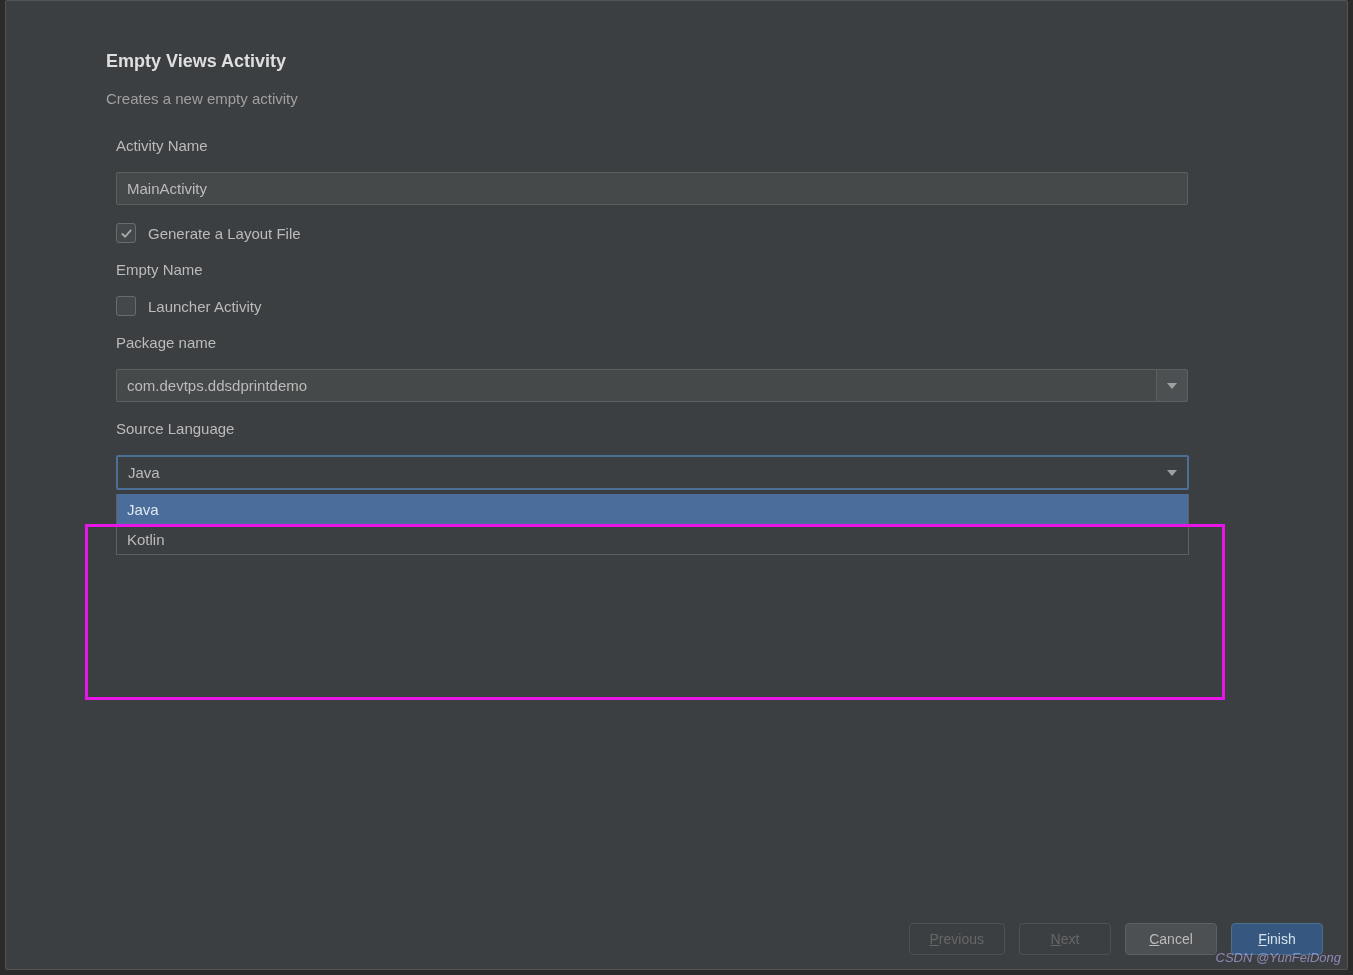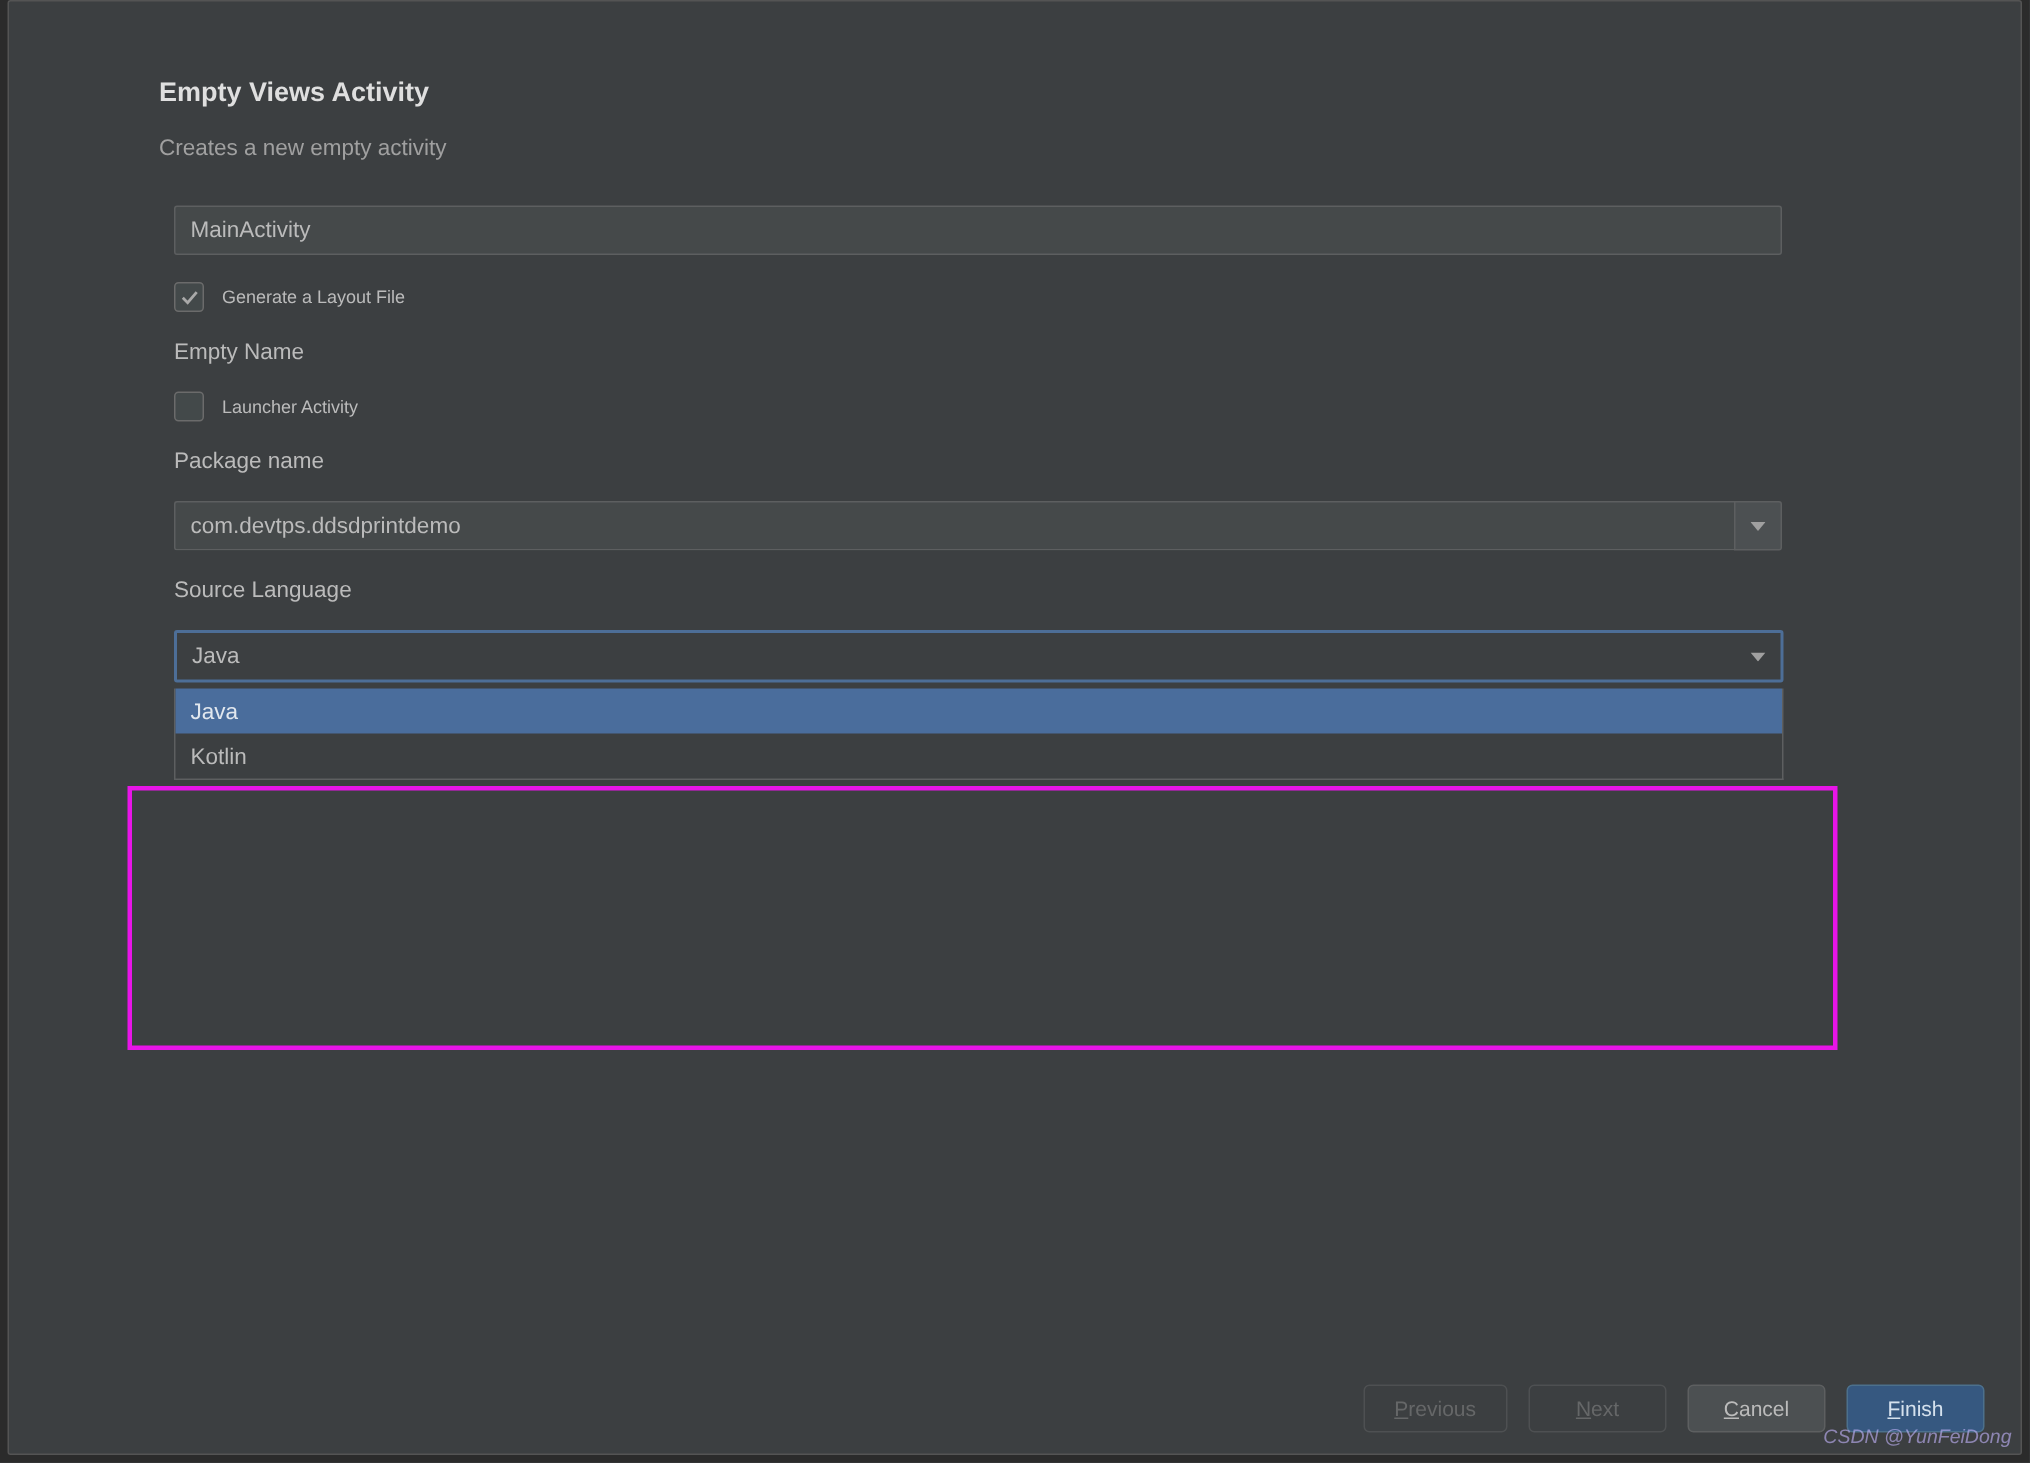--- a/index.html
+++ b/index.html
@@ -136,21 +136,21 @@
     }
     
     .checkbox.checked svg {
       width: 13px;
       height: 13px;
       stroke: #a9a9a9;
     }
     
     .checkbox-label {
       color: #bbbbbb;
-      font-size: 12px;
+      font-size: 15px;
     }
     
     .dropdown-wrapper {
       display: flex;
       width: 1072px;
       margin-bottom: 18px;
     }
     
     .dropdown-input {
       flex: 1;
@@ -308,20 +308,21 @@
 <div class="dialog">
 
 
   <div class="content">
 
     <div class="section-title">Empty Views Activity</div>
     <div class="section-subtitle">Creates a new empty activity</div>
 
     <div class="form-section">
       
+      <div class="field-label">Activity Name</div>
       <input class="text-input" type="text" value="MainActivity" style="">
       
       <div class="checkbox-row">
         <div class="checkbox checked">
           <svg viewBox="0 0 14 14">
               <path stroke-width="2" fill="none" d="M2,7 L5.5,10.5 L12,3"></path>
             </svg>
         </div>
         <div class="checkbox-label">Generate a Layout File</div>
       </div>

